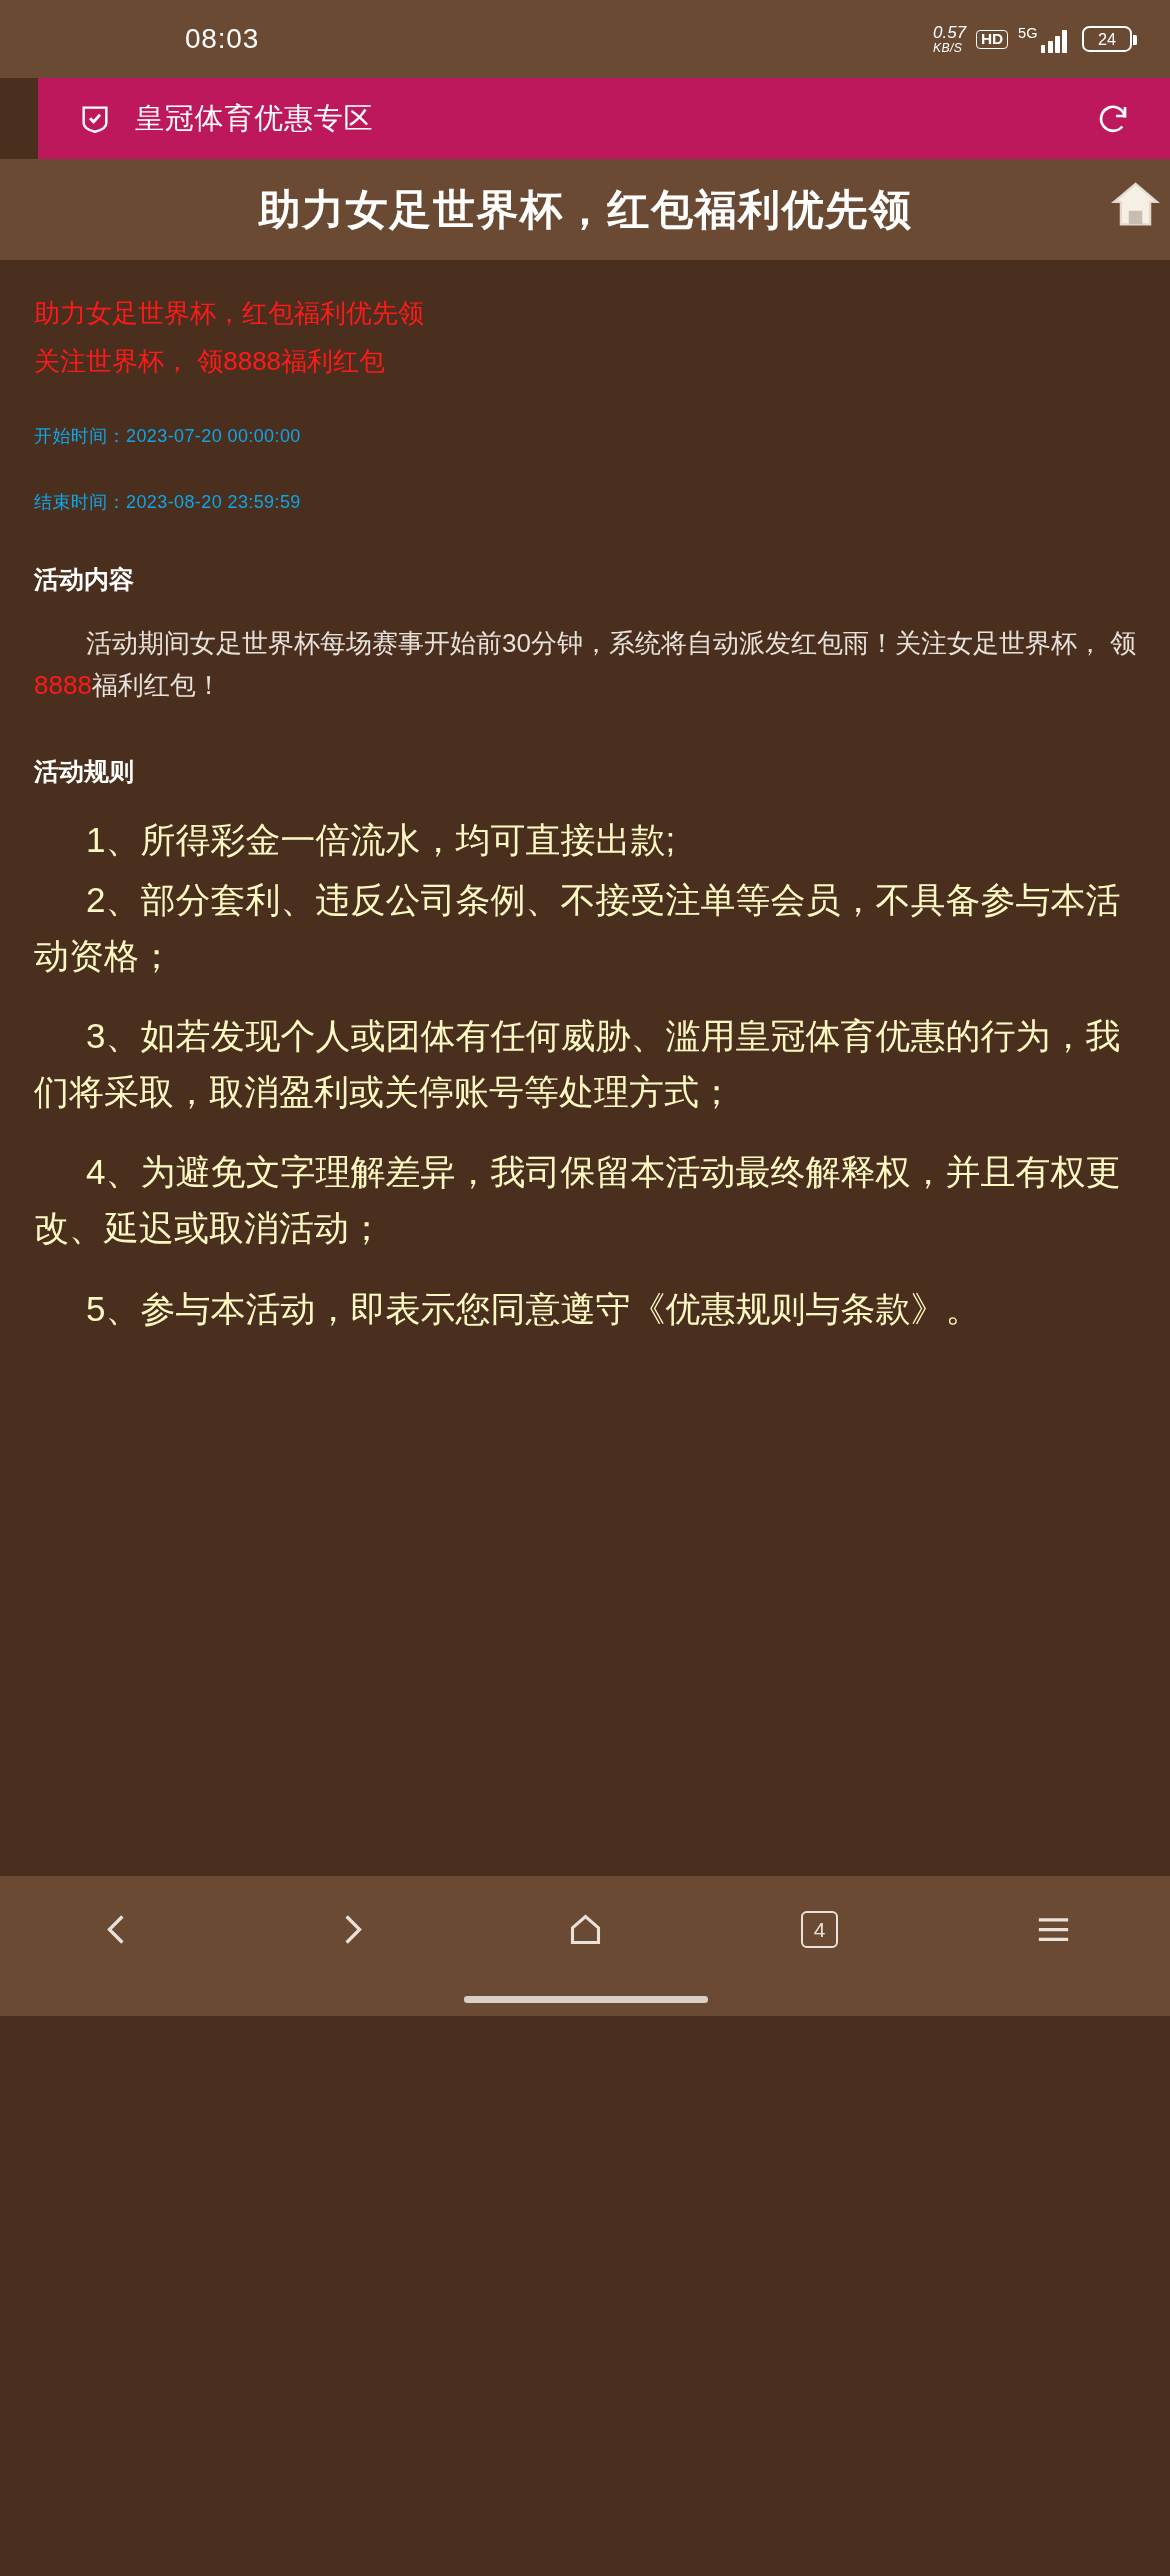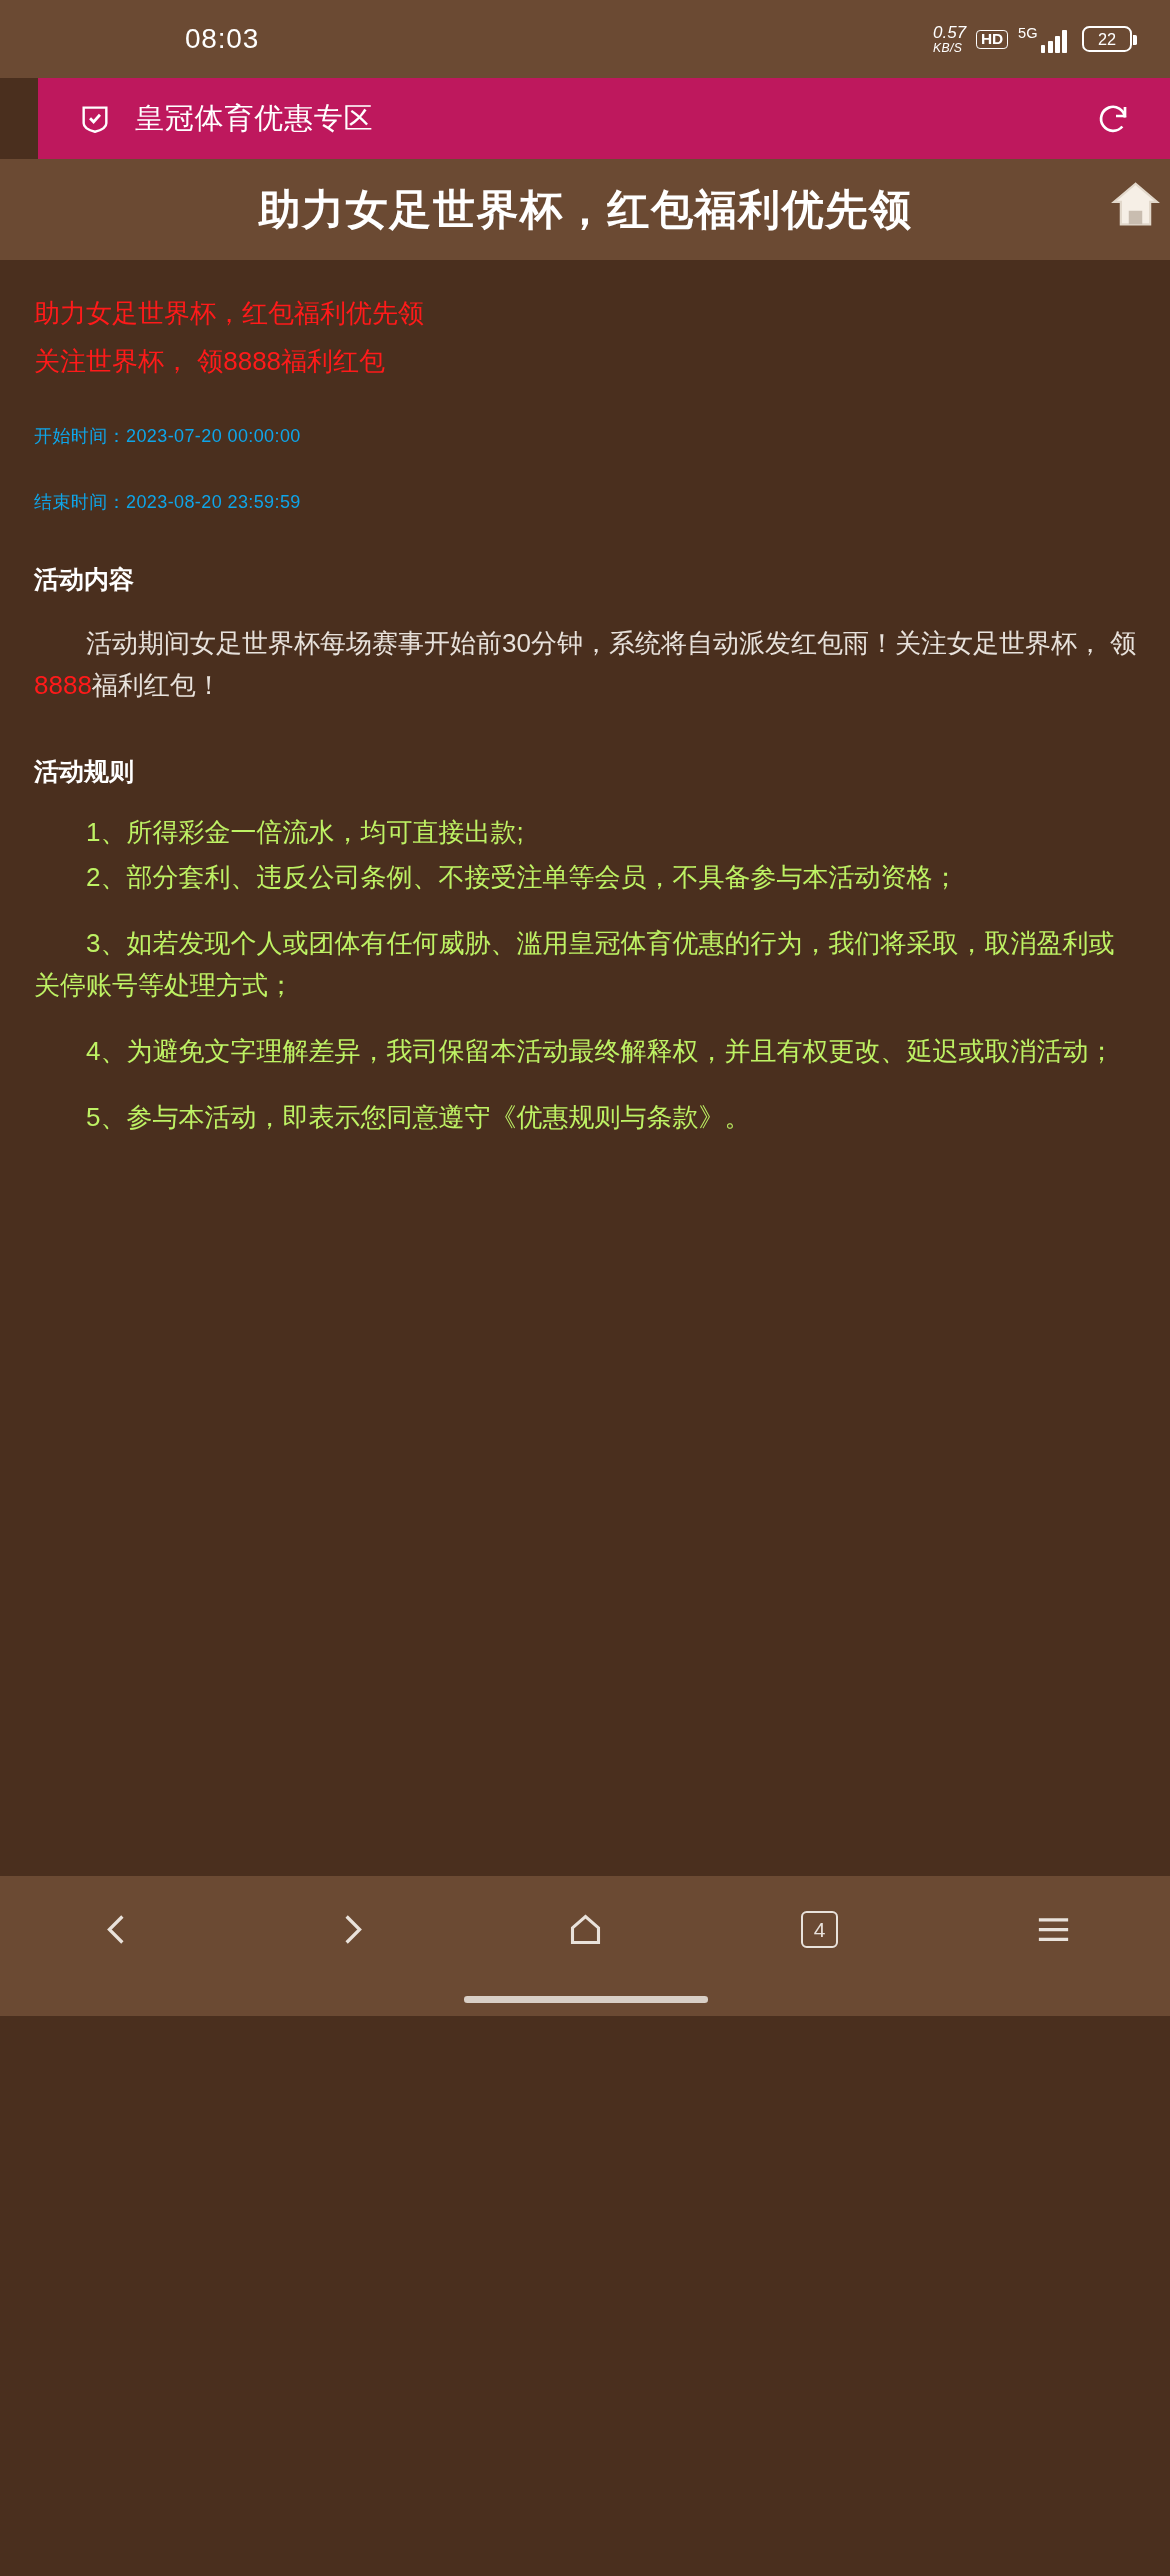--- a/index.html
+++ b/index.html
@@ -150,22 +150,22 @@
     margin-top: 49px;
   }
   .para {
     font-size: 26px;
     color: #e8e2dc;
     line-height: 1.62;
     margin-top: 26px;
     text-indent: 52px;
   }
   .rule {
-    font-size: 26px;
-    color: #bef264;
+    font-size: 35px;
+    color: #fef9c3;
     line-height: 1.6;
     margin-top: 24.4px;
     text-indent: 52px;
   }
   .rule.tight { margin-top: 3.3px; }
 
   
   .nav-bar {
     height: 107px;
     background: #6b4a33;
@@ -215,21 +215,21 @@
       <div class="sig-wrap">
         <span class="sig-5g">5G</span>
         <span class="bars">
             <i></i>
             <i></i>
             <i></i>
             <i></i>
           </span>
       </div>
       <div class="battery">
-        <span>22</span>
+        <span>24</span>
       </div>
     </div>
   </div>
 
   <div class="app-bar">
     <span class="shield-icon">
       <svg viewBox="0 0 24 24" width="34" height="34" fill="none" stroke="#ffffff" stroke-width="1.7">
         <path d="M4 4h16v11c0 3-4 5-8 6-4-1-8-3-8-6V4z"></path>
         <path d="M8.5 11.5l2.5 2.5 4.5-5" stroke-width="2"></path>
       </svg>

